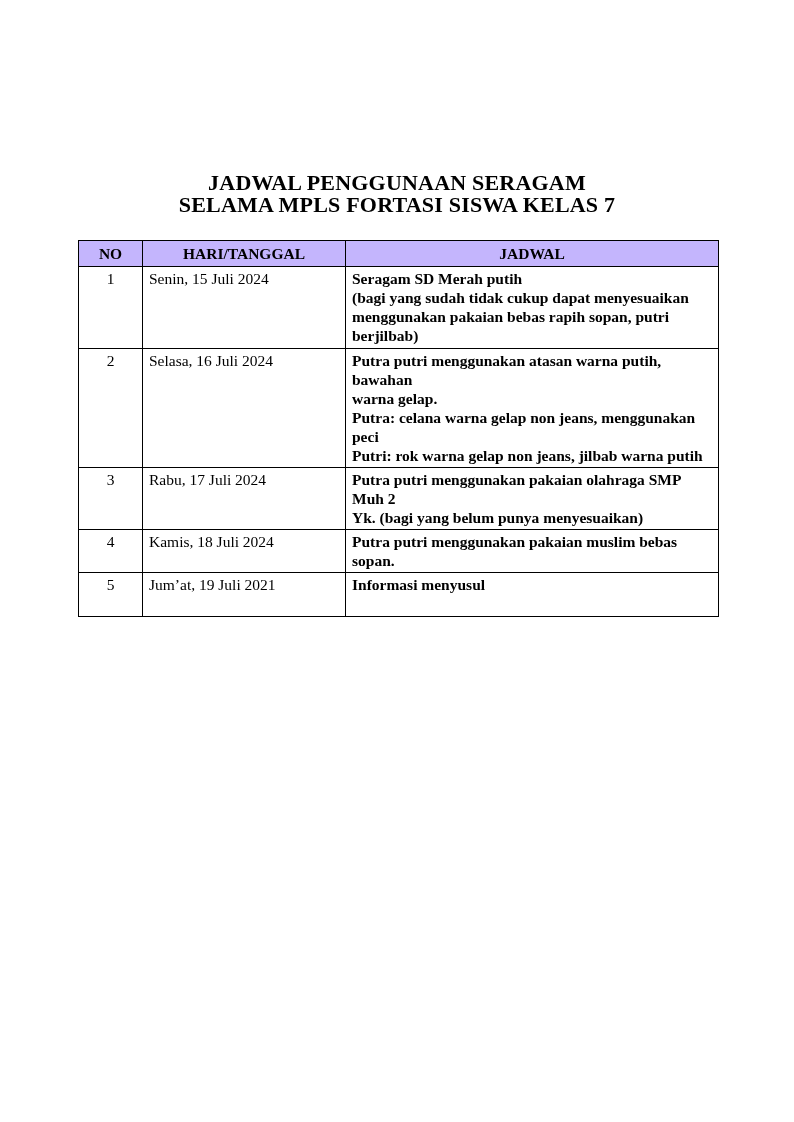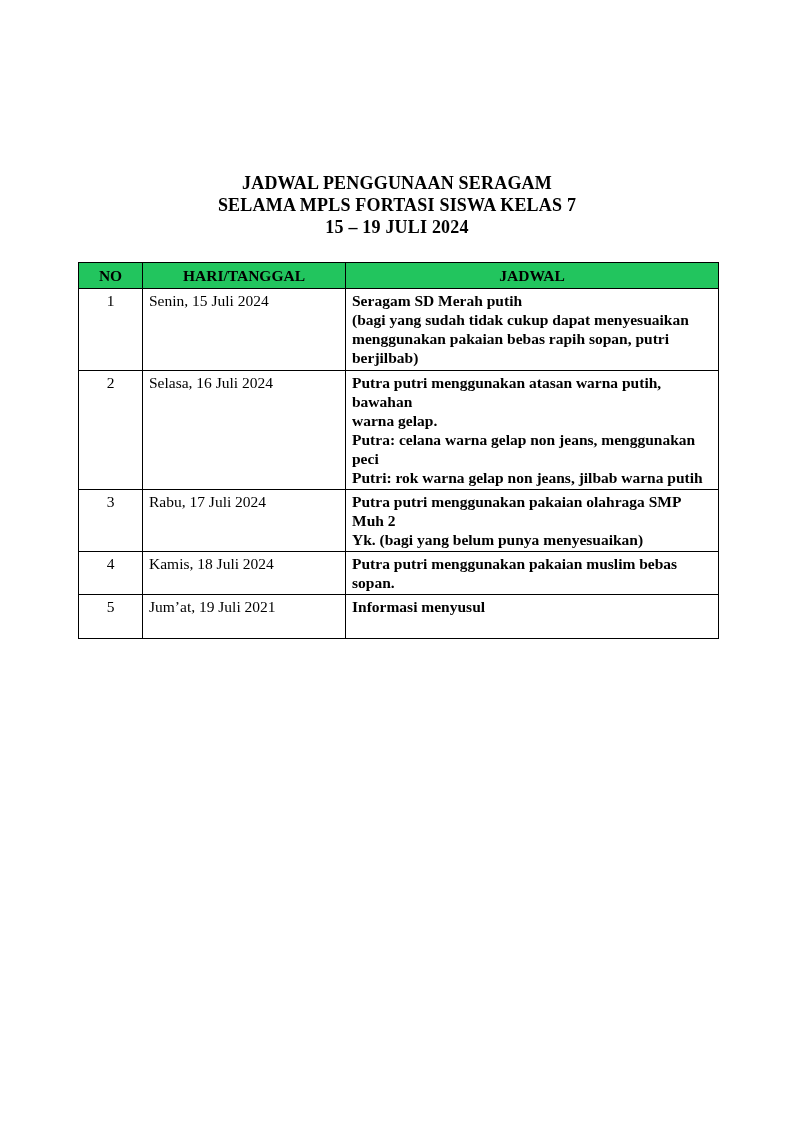--- a/index.html
+++ b/index.html
@@ -12,40 +12,40 @@
     height: 1122px;
     font-family: "Liberation Serif", serif;
     color: #000000;
     position: relative;
     overflow: hidden;
   }
   .doc-title {
     margin: 172px 0 0 0;
     text-align: center;
     font-weight: bold;
-    font-size: 18px;
+    font-size: 22px;
     line-height: 22px;
     letter-spacing: 0.2px;
   }
   table.schedule {
     margin: 24px 0 0 78px;
     width: 640px;
     border-collapse: collapse;
     table-layout: fixed;
   }
   table.schedule col.c-no   { width: 64px; }
   table.schedule col.c-day  { width: 203px; }
   table.schedule col.c-ser  { width: 373px; }
   table.schedule th,
   table.schedule td {
     border: 1.5px solid #000000;
     box-sizing: border-box;
   }
   table.schedule th {
-    background: #22c55e;
+    background: #c4b5fd;
     font-size: 15.5px;
     font-weight: bold;
     text-align: center;
     height: 26px;
     padding: 1px 4px;
   }
   table.schedule td {
     font-size: 15.5px;
     line-height: 19px;
     vertical-align: top;
@@ -58,21 +58,20 @@
   tr.row-3 { height: 49px; }
   tr.row-4 { height: 25px; }
   tr.row-5 { height: 44px; }
 </style>
 </head>
 <body>
 
 <div class="doc-title">
   <div>JADWAL PENGGUNAAN SERAGAM</div>
   <div>SELAMA MPLS FORTASI SISWA KELAS 7</div>
-  <div>15 – 19 JULI 2024</div>
 </div>
 
 <table class="schedule">
   <colgroup>
     <col class="c-no">
     <col class="c-day">
     <col class="c-ser">
   </colgroup>
   <thead>
     <tr>

